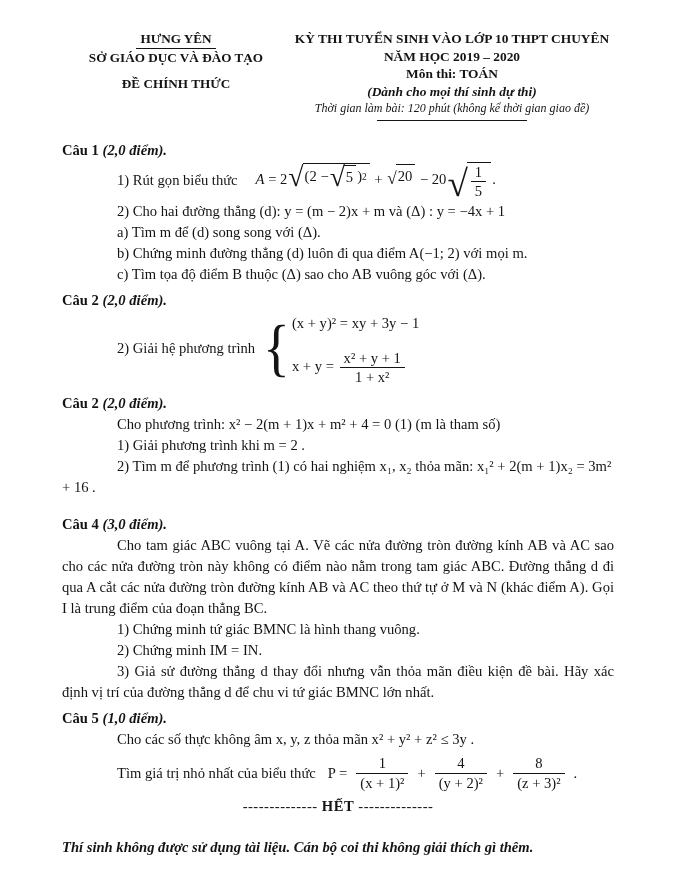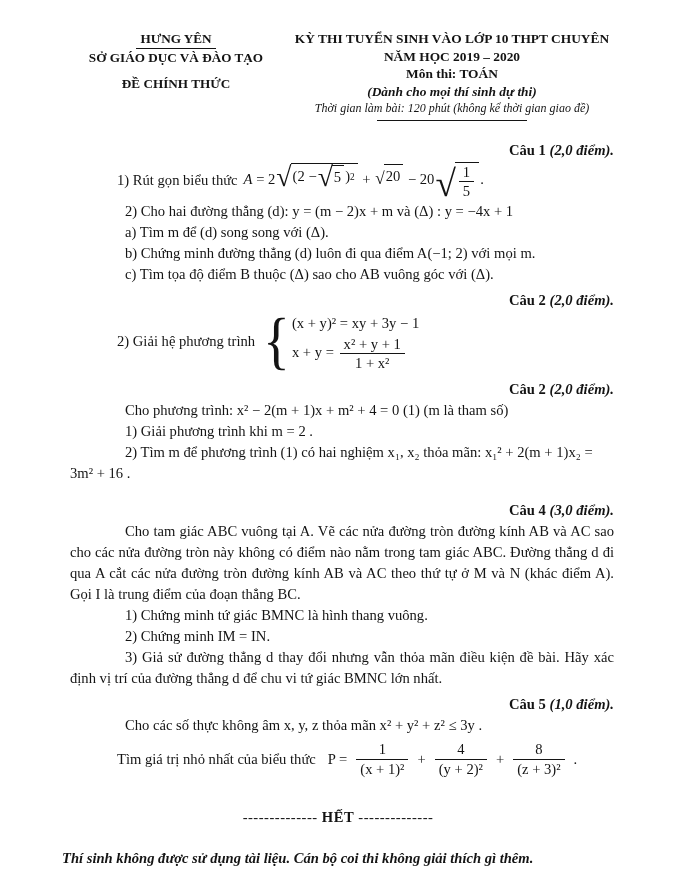--- a/index.html
+++ b/index.html
@@ -16,23 +16,23 @@
   .h-left { width:228px; text-align:center; font-weight:bold; font-size:13.2px; line-height:17px; }
   .h-left .province { display:inline-block; border-bottom:1.2px solid #141414; padding:0 4px 1px 4px; }
   .h-left .examcode { margin-top:9px; }
   .h-right { flex:1; text-align:center; font-size:13.4px; line-height:17.5px; font-weight:bold; }
   .h-right .audience { font-style:italic; }
   .h-right .duration { font-style:italic; font-weight:normal; font-size:12px; }
   .h-rule { width:150px; border-top:1px solid #141414; margin:2px auto 0 auto; height:0; }
 
   
   .qblock { margin-top:2px; }
-  .q-heading { font-weight:bold; margin-top:5px;text-align:right; }
+  .q-heading { font-weight:bold; margin-top:5px; }
   .q-points { font-style:italic; }
-  .ind { text-indent:55px;margin-left:8px; }
+  .ind { text-indent:55px; }
   .just { text-align:justify; }
   .row-ind { padding-left:55px; }
 
   
   .mvar { font-style:italic; }
   sup.e { font-size:0.64em; line-height:0; }
   .frac { display:inline-flex; flex-direction:column; vertical-align:middle;
           text-align:center; line-height:1.12; margin:0 2px; }
   .frac .num { display:block; padding:0 4px 1px 4px; border-bottom:1.2px solid #141414; }
   .frac .den { display:block; padding:1px 4px 0 4px; }
@@ -41,31 +41,31 @@
   .sqrt .rad { display:flex; align-items:flex-end; line-height:0.92; margin-right:-1px; }
   .sqrt .rad::before { content:"\221A"; }
   .sqrt .vinc { display:inline-flex; align-items:center; border-top:1.3px solid #141414;
                 padding:1px 3px 0 2px; }
   .sqrt.s1 .rad { font-size:1.18em; }
   .sqrt.s2 { vertical-align:-2px; }
   .sqrt.s2 .rad { font-size:1.9em; line-height:0.86; }
   .sqrt.s3 { vertical-align:middle; }
   .sqrt.s3 .rad { font-size:2.55em; line-height:0.82; }
 
-  .f-line { padding-left:55px; display:flex; align-items:center; gap:6px; min-height:40px; }
+  .f-line { padding-left:55px; display:flex; align-items:center; gap:18px; min-height:40px; }
   .sys-row { padding-left:55px; display:flex; align-items:center; gap:8px; margin-top:2px; }
   .system { display:inline-flex; align-items:center; }
   .brace { line-height:0.8; font-weight:400; margin-right:2px; }
   .brace::before { content:"{"; font-size:56px; font-weight:300;
                    display:inline-block; transform:scaleY(1.12); }
-  .sys-eqs { display:flex; flex-direction:column; align-items:flex-start; gap:2px; }
+  .sys-eqs { display:flex; flex-direction:column; align-items:flex-start; gap:16px; }
   .p-line { padding-left:55px; display:flex; align-items:center; gap:7px; min-height:46px; }
 
   
-  .het { text-align:center; margin-top:25px; letter-spacing:0.5px; }
+  .het { text-align:center; margin-top:0; letter-spacing:0.5px; }
   .het .het-word { font-weight:bold; }
   .notice { font-weight:bold; font-style:italic; margin-top:20px; }
 </style>
 </head>
 <body>
 
 <div class="page">
 
   <div class="header">
     <div class="h-left">

